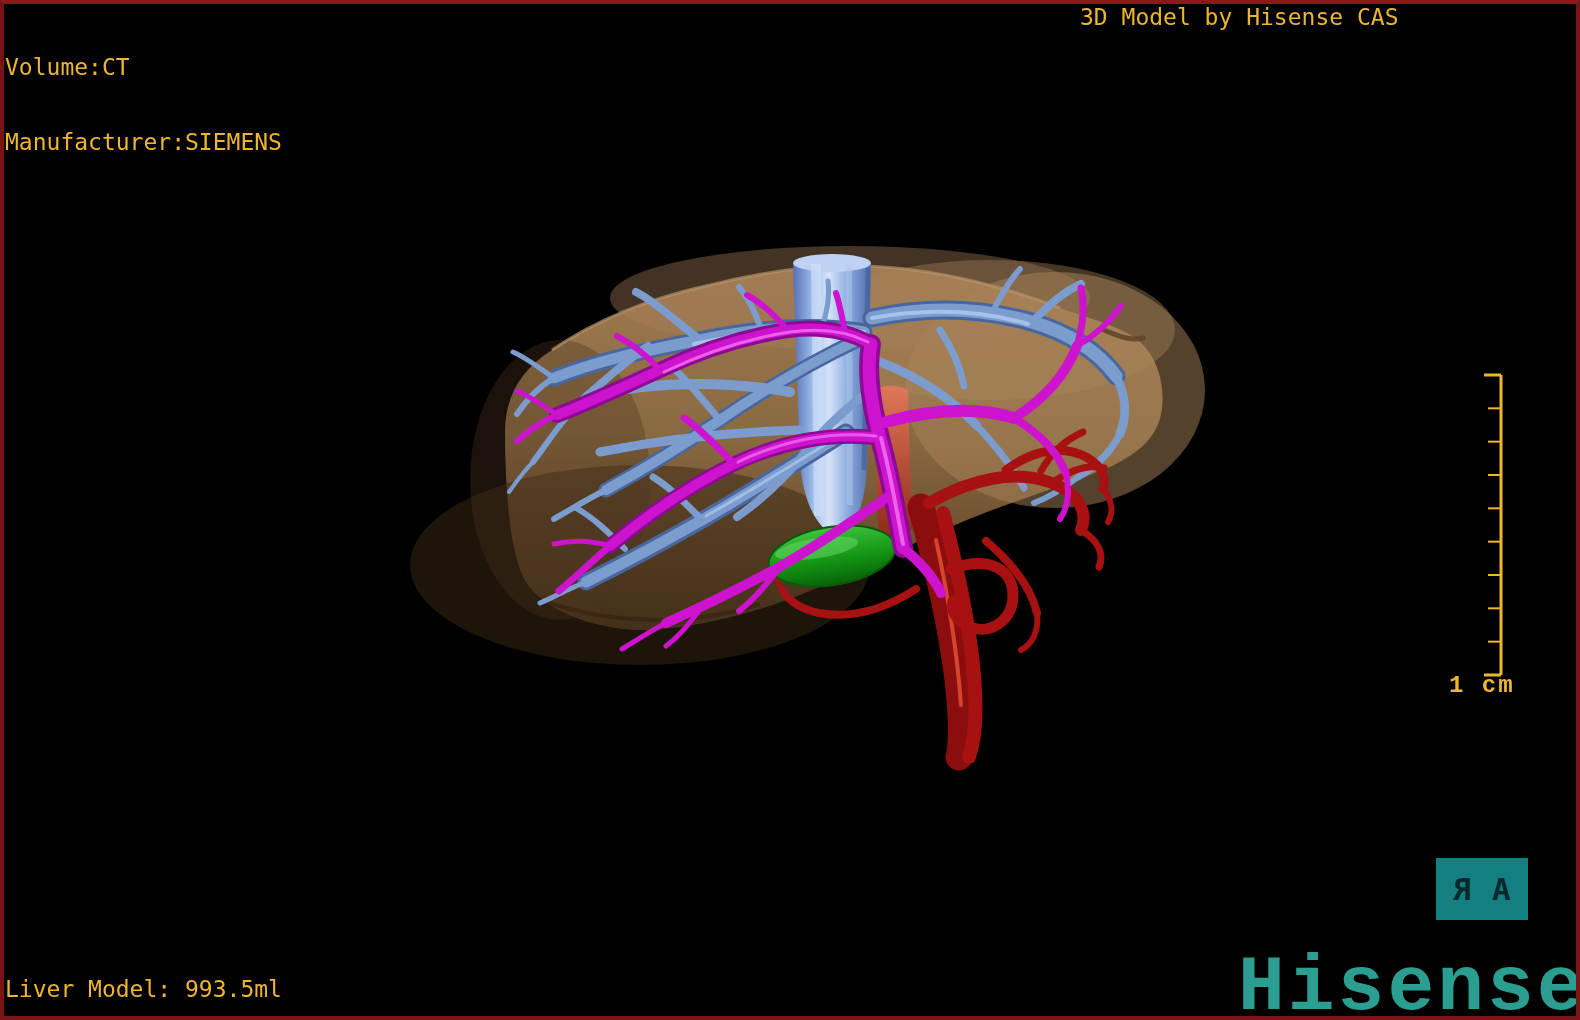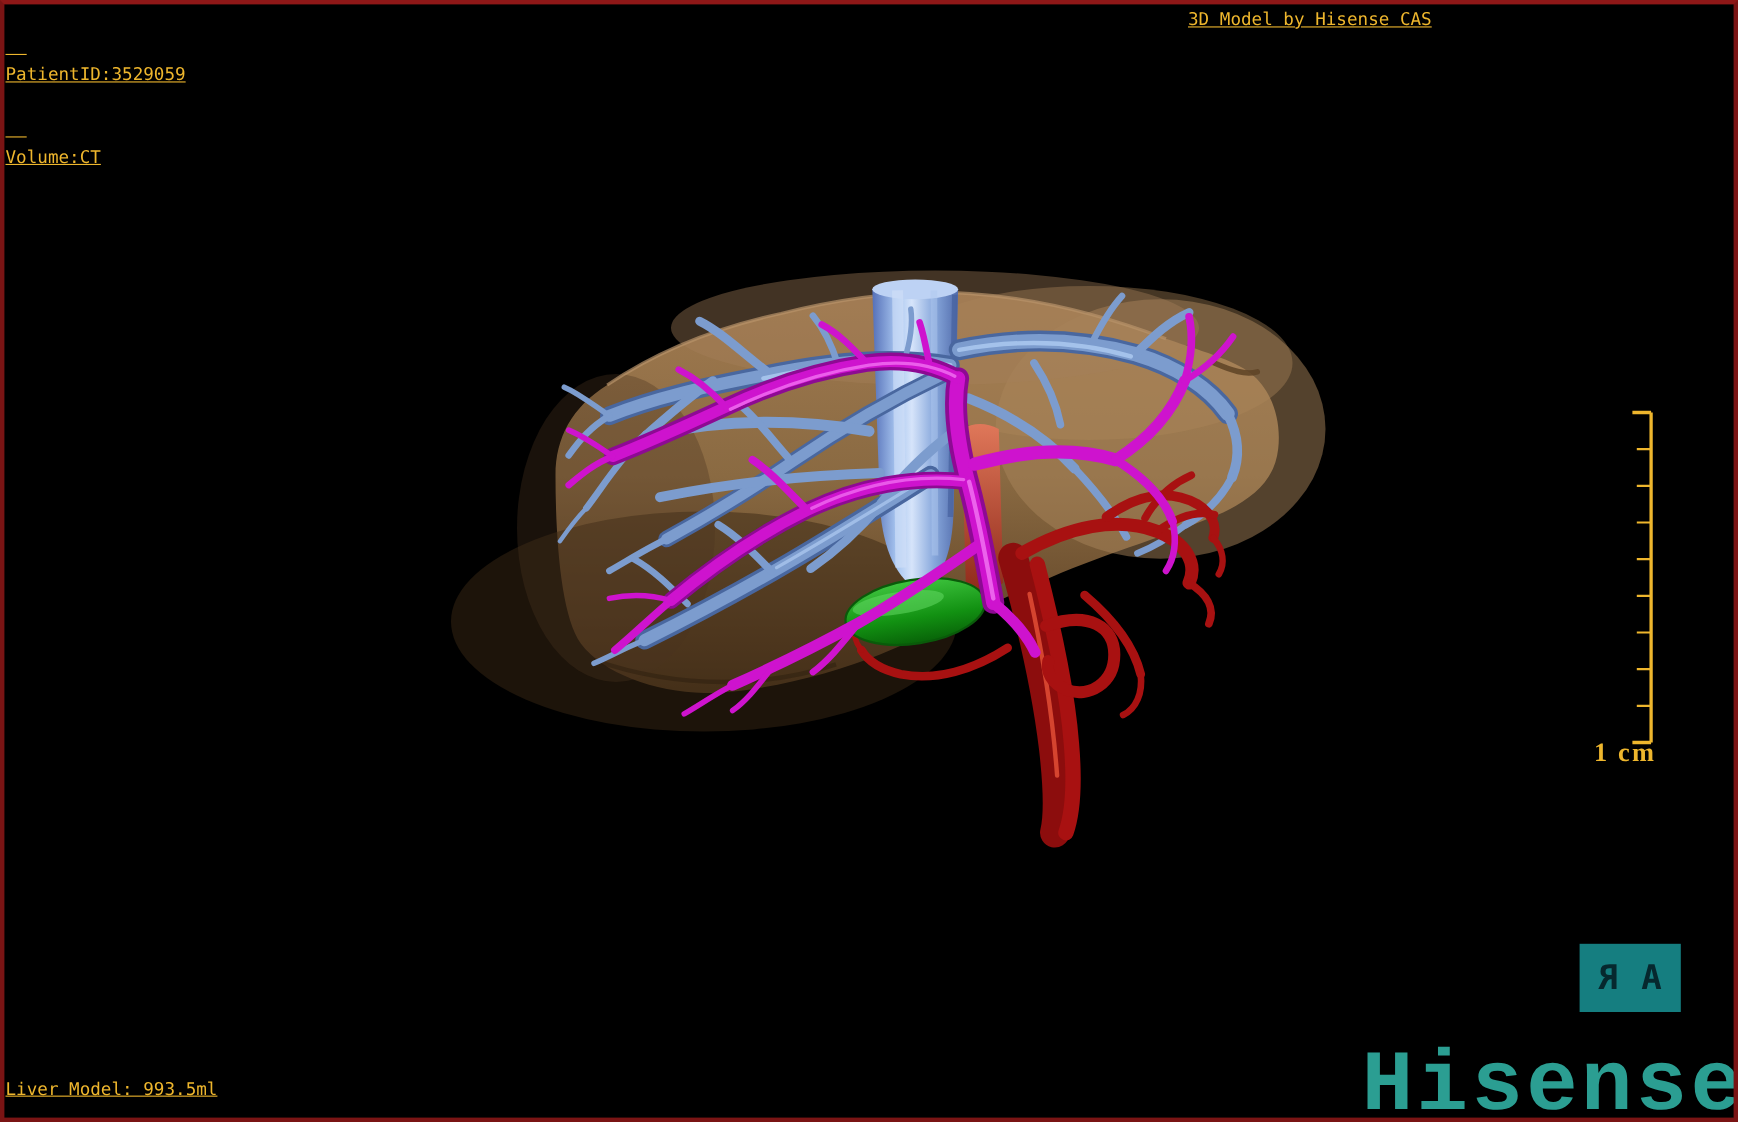--- a/index.html
+++ b/index.html
@@ -13,31 +13,31 @@
     position: absolute; inset: 0; z-index: 40;
     border: 4px solid var(--border, #7a1414);
     border-top-color: #8e1717;
     pointer-events: none;
   }
   .viewport { position: absolute; inset: 0; z-index: 1; }
   .viewport svg { display: block; }
   .ov {
     position: absolute; z-index: 20;
     color: var(--accent, #eeb62d);
-    font-size: 16px; line-height: 25px;
-    white-space: pre; letter-spacing: 0px; text-decoration: underline;
+    font-size: 23px; line-height: 25px;
+    white-space: pre; letter-spacing: 0px;
   }
   .top-left-block { left: 5px; top: 5px; }
   .top-right-block { left: 1080px; top: 5px; }
   .bottom-left-block { left: 5px; top: 977px; }
   .scalebar-wrap { position: absolute; left: 1477px; top: 371px; z-index: 15; }
   .scalebar-label {
     position: absolute; left: 1449px; top: 672px; z-index: 15;
     color: var(--accent, #eeb62d);
-    font-family: Liberation Serif, serif;
+    font-family: Liberation Mono, monospace;
     font-weight: bold; font-size: 24px; letter-spacing: 2px; text-align: center;
   }
   .orientation-marker {
     position: absolute; left: 1436px; top: 858px; width: 92px; height: 62px;
     z-index: 20; background: var(--omarker-bg, #157e80);
     display: flex; align-items: center; justify-content: center; gap: 20px;
   }
   .orientation-marker span {
     color: var(--omarker-fg, #06282e);
     font-family: "DejaVu Sans Mono", monospace;
@@ -196,22 +196,22 @@
     <path d="M660,370 C646,355 633,344 617,336" stroke-width="6"></path>
     <path d="M903,548 C919,561 933,576 941,593" stroke-width="10"></path>
     <path d="M903,544 C896,506 890,472 881,438" stroke="#f06cf0" stroke-width="4" opacity="0.9"></path>
     <path d="M868,342 C844,330 818,328 790,332 C744,339 702,354 664,372" stroke="#f06cf0" stroke-width="3" opacity="0.85"></path>
     <path d="M876,436 C830,431 782,441 738,462" stroke="#f06cf0" stroke-width="3" opacity="0.8"></path>
   </g>
 </svg>
 </div>
 
 <div class="ov top-left-block">
-  <div>PatientID:3529059</div>
   <div>Volume:CT</div>
+  <div>Manufacturer:SIEMENS</div>
 </div>
 
 <div class="ov top-right-block">3D Model by Hisense CAS</div>
 
 <div class="ov bottom-left-block">Liver Model: 993.5ml</div>
 
 <div class="scalebar-wrap">
   <svg id="scalebar-svg" width="30" height="314" xmlns="http://www.w3.org/2000/svg">
       <line x1="24" y1="4" x2="24" y2="304" stroke="#eeb62d" stroke-width="3"></line>
       <line x1="7" y1="4" x2="24" y2="4" stroke="#eeb62d" stroke-width="3"></line>

